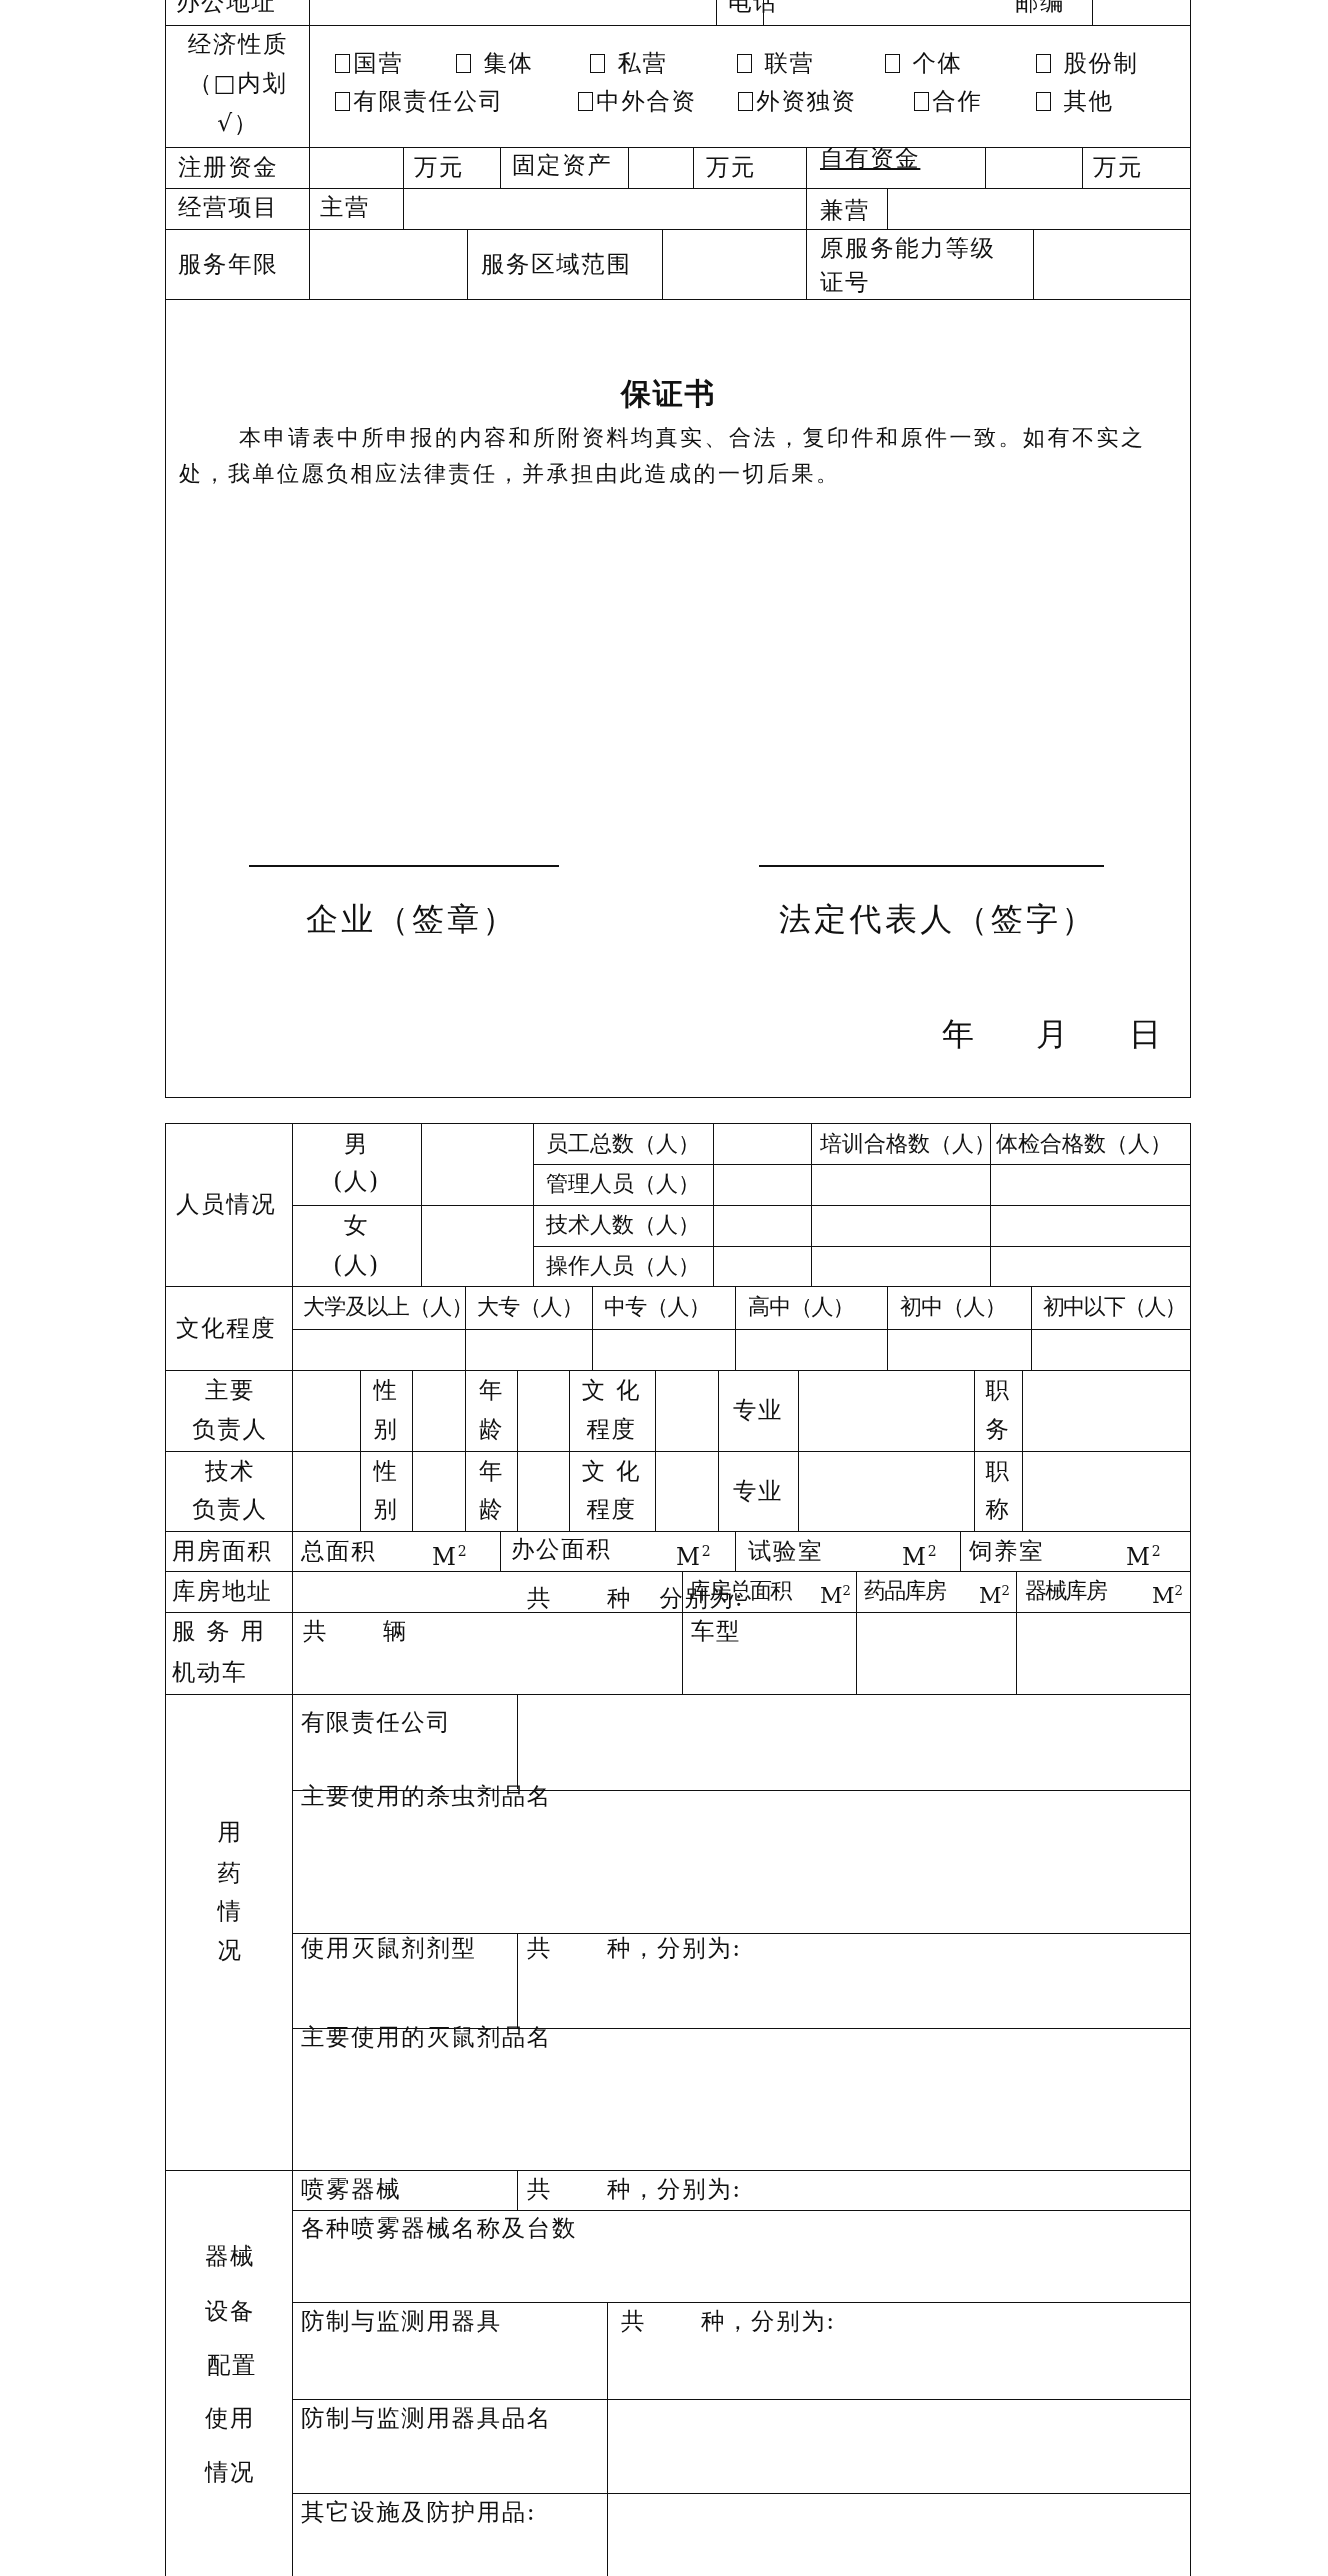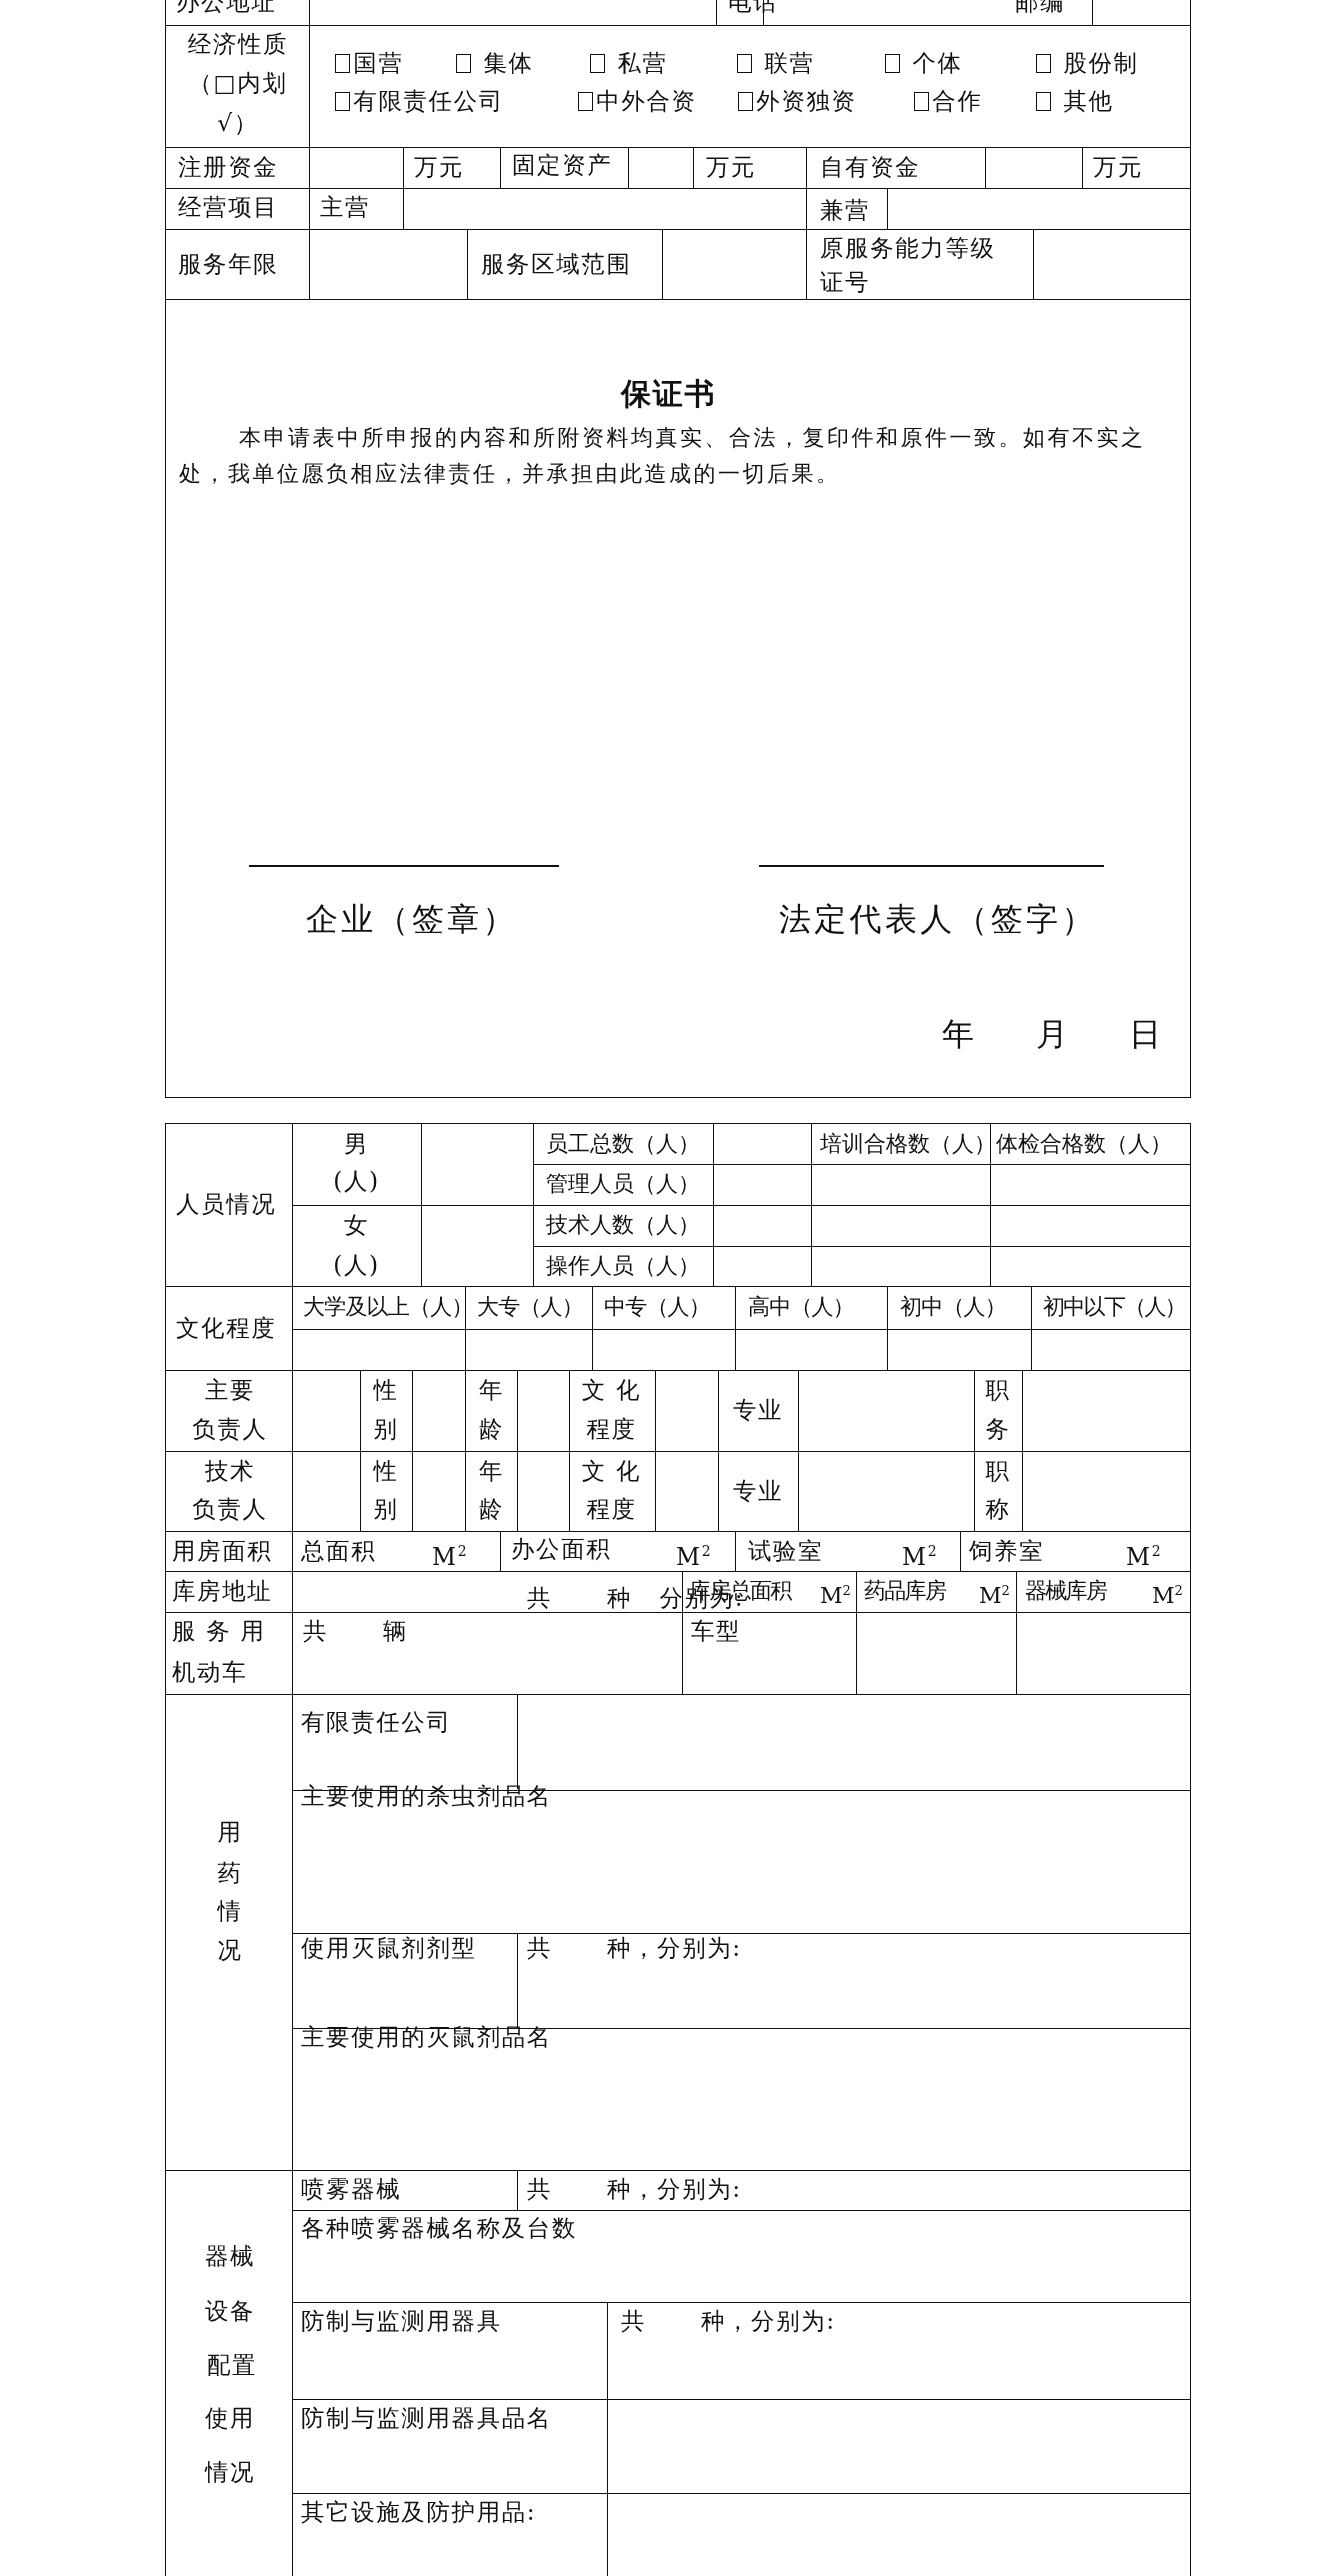--- a/index.html
+++ b/index.html
@@ -69,21 +69,21 @@
   <div class="vlt" style="left:693px; top:147px; height:41px;"></div>
   <div class="vlt" style="left:806px; top:147px; height:153px;"></div>
   <div class="vlt" style="left:985px; top:147px; height:41px;"></div>
   <div class="vlt" style="left:1082px; top:147px; height:41px;"></div>
   <div class="t" style="left:178px; top:153px;">注册资金</div>
   <div class="abs" style="left:311px; top:147px; width:92px; height:40px;"></div>
   <div class="t" style="left:414px; top:153px;">万元</div>
   <div class="t" style="left:512px; top:151px;">固定资产</div>
   <div class="abs" style="left:630px; top:147px; width:64px; height:40px;"></div>
   <div class="t" style="left:706px; top:153px;">万元</div>
-  <div class="t" style="left:820px; top:153px;">自有资金</div>
+  <div class="t" style="left:820px; top:144px;text-decoration:underline;">自有资金</div>
   <div class="abs" style="left:986px; top:147px; width:96px; height:40px;"></div>
   <div class="t" style="left:1093px; top:153px;">万元</div>
 
   <div class="vlt" style="left:403px; top:188px; height:41px;"></div>
   <div class="vlt" style="left:887px; top:188px; height:41px;"></div>
   <div class="t" style="left:178px; top:193px;">经营项目</div>
   <div class="t" style="left:320px; top:193px;">主营</div>
   <div class="abs" style="left:404px; top:188px; width:400px; height:40px;"></div>
   <div class="t" style="left:820px; top:196px;">兼营</div>
   <div class="abs" style="left:889px; top:188px; width:300px; height:40px;"></div>

